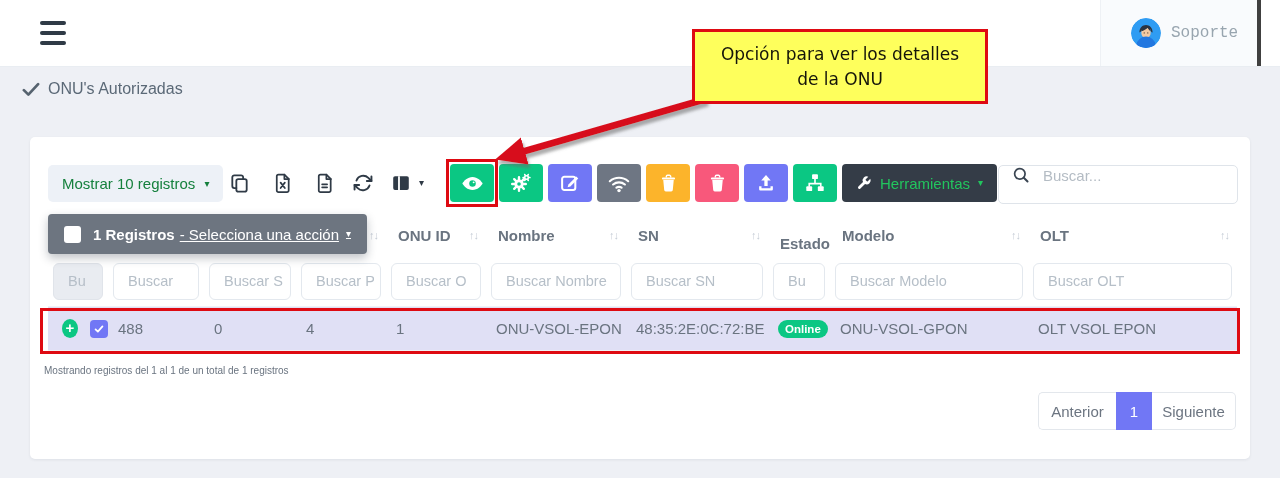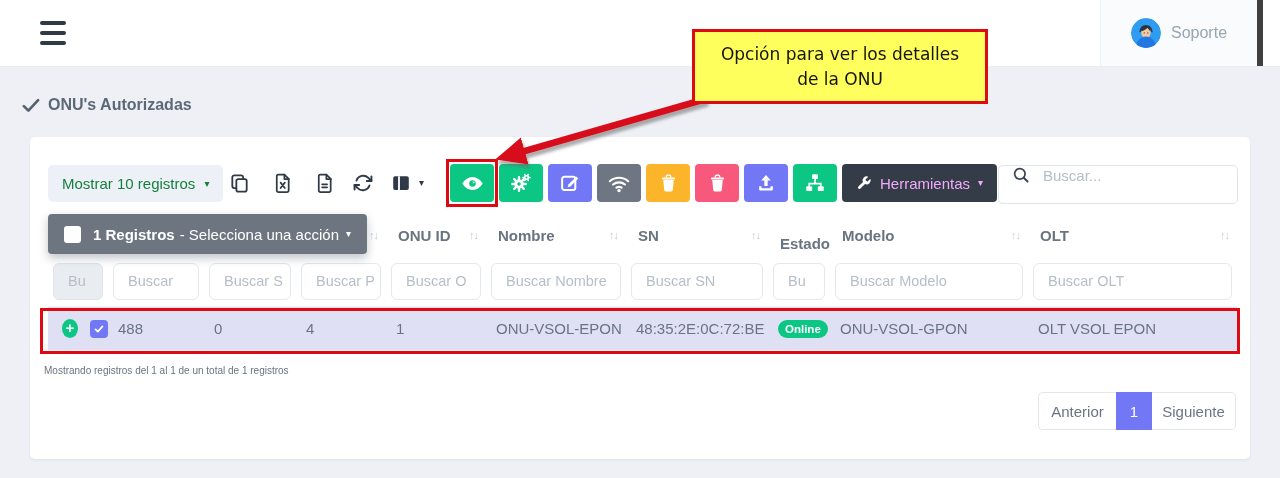--- a/index.html
+++ b/index.html
@@ -5,33 +5,33 @@
   html,body{margin:0;padding:0;}
   body{
     width:1280px;height:478px;position:relative;overflow:hidden;
     background:#eef0f5;font-family:"Liberation Sans","DejaVu Sans",sans-serif;
     -webkit-font-smoothing:antialiased;
   }
   
   .topbar{position:absolute;left:0;top:0;width:1280px;height:66px;background:#fff;border-bottom:1px solid #e9edf2;}
   .hamburger{position:absolute;left:40px;top:21px;width:26px;height:24px;cursor:pointer;display:flex;flex-direction:column;justify-content:space-between;}
   .hamburger i{display:block;height:3.6px;background:#2f3a46;border-radius:2px;}
-  .userbox{position:absolute;left:1100px;top:0;width:156px;height:66px;background:#f9fbfd;border-left:1px solid #eef1f5;border-right:6px solid #404040;display:flex;align-items:center;cursor:pointer;}
+  .userbox{position:absolute;left:1100px;top:0;width:156px;height:66px;background:#f9fbfd;border-left:1px solid #eef1f5;border-right:4px solid #404040;display:flex;align-items:center;cursor:pointer;font-family:Liberation Mono, monospace;}
   .avatar{width:30px;height:30px;margin-left:30px;border-radius:50%;overflow:hidden;flex:0 0 auto;}
   .username{margin-left:10px;font-size:16px;color:#98a5af;}
   
-  .pagetitle{position:absolute;left:22px;top:96px;display:flex;align-items:center;gap:8px;font-size:16px;font-weight:bold;color:#5b6977;}
+  .pagetitle{position:absolute;left:22px;top:80px;display:flex;align-items:center;gap:8px;font-size:16px;font-weight:normal;color:#5b6977;}
   
   .card{position:absolute;left:30px;top:137px;width:1220px;height:322px;background:#fff;border-radius:5px;box-shadow:0 1px 3px rgba(40,50,70,.08);}
   
   .entries{position:absolute;left:18px;top:28px;height:37px;padding:0 14px;background:#edf1f7;border-radius:5px;display:flex;align-items:center;gap:9px;font-size:15px;color:#15803d;cursor:pointer;}
   .caret{font-size:10px;line-height:1;color:inherit;}
   .ico-btn{position:absolute;top:31px;width:26px;height:30px;display:flex;align-items:center;justify-content:center;cursor:pointer;color:#2f3a46;background:none;border:none;padding:0;}
   .act-btn{position:absolute;top:27px;width:44px;height:38px;border:none;border-radius:4px;display:flex;align-items:center;justify-content:center;cursor:pointer;padding:0;}
-  .tools-btn{position:absolute;top:27px;height:38px;border:none;border-radius:4px;background:#343c47;color:#f0abfc;display:flex;align-items:center;gap:8px;padding:0 14px;font-size:15px;cursor:pointer;font-family:inherit;}
+  .tools-btn{position:absolute;top:27px;height:38px;border:none;border-radius:4px;background:#343c47;color:#22c55e;display:flex;align-items:center;gap:8px;padding:0 14px;font-size:15px;cursor:pointer;font-family:inherit;}
   .searchbox{position:absolute;left:968px;top:28px;width:238px;height:37px;border:1px solid #dfe4ea;border-radius:5px;display:flex;align-items:flex-start;background:#fff;}
   .searchbox svg{margin-left:13px;flex:0 0 auto;}
   .searchbox input{border:none;outline:none;background:none;flex:1;margin-left:11px;font-size:15px;color:#4a5560;font-family:inherit;}
   .searchbox input::placeholder{color:#b4bcc4;}
   
   .tbl{position:absolute;left:18px;top:77px;width:1189px;}
   .trow-grid{display:grid;grid-template-columns:30px 30px 96px 92px 90px 100px 140px 142px 62px 198px 1fr;}
   .thead{height:42px;align-items:center;}
   .th{display:flex;align-items:center;justify-content:space-between;padding:0 8px 0 12px;font-size:15px;font-weight:bold;color:#6a7480;cursor:pointer;}
   .th.nosort{cursor:default;margin-top:16px;}
@@ -45,21 +45,21 @@
   .td{padding-left:10px;display:flex;align-items:center;overflow:hidden;white-space:nowrap;}
   .plus-btn{width:19px;height:19px;border-radius:50%;background:#0bc783;color:#fff;border:none;display:flex;align-items:center;justify-content:center;font-size:15px;font-weight:bold;line-height:1;cursor:pointer;padding:0 0 2px 0;margin-left:4px;}
   .rowcheck{width:18px;height:18px;border-radius:4px;background:#7177f5;display:flex;align-items:center;justify-content:center;cursor:pointer;margin-left:2px;}
   .badge-online{background:#0bc783;color:#fff;font-size:11.5px;font-weight:bold;padding:3px 7px;border-radius:9px;}
   .info{position:absolute;left:14px;top:228px;font-size:10px;color:#6a7480;}
   
   .bulkbar{position:absolute;left:48px;top:214px;height:40px;z-index:30;background:#6d7580;border-radius:4px;box-shadow:0 4px 10px rgba(30,40,55,.28);display:flex;align-items:center;padding:0 16px;color:#fff;font-size:15px;white-space:nowrap;}
   .bulkcheck{width:17px;height:17px;background:#fff;border-radius:3px;margin-right:12px;cursor:pointer;flex:0 0 auto;}
   .bulkbar .bold{font-weight:bold;margin-right:5px;}
   .bulkbar .caret{margin-left:7px;}
-  .bulk-action{cursor:pointer;display:flex;align-items:center;}
+  .bulk-action{cursor:pointer;display:flex;align-items:center;text-decoration:underline;}
   
   .pager{position:absolute;left:1008px;top:255px;display:flex;height:38px;font-size:15px;text-align:right;}
   .pager .pg{display:flex;align-items:center;justify-content:center;cursor:pointer;box-sizing:border-box;}
   .pg-prev{width:78px;border:1px solid #e3e7ec;border-right:none;border-radius:5px 0 0 5px;color:#6c7581;background:#fff;}
   .pg-num{width:36px;background:#7177f5;color:#fff;}
   .pg-next{width:84px;border:1px solid #e3e7ec;border-left:none;border-radius:0 5px 5px 0;color:#6c7581;background:#fff;}
   
   .callout{position:absolute;left:692px;top:29px;width:296px;height:75px;box-sizing:border-box;background:#feff5c;border:3px solid #de0a12;z-index:45;display:flex;align-items:center;justify-content:center;text-align:center;font-family:"DejaVu Sans",sans-serif;font-size:17px;color:#15150a;line-height:1.45;padding:12px 14px;}
   .arrow-svg{position:absolute;left:0;top:0;z-index:44;pointer-events:none;}
   .hl-eye{position:absolute;left:446px;top:159px;width:52px;height:48px;box-sizing:border-box;border:3px solid #de0a12;z-index:40;pointer-events:none;}

